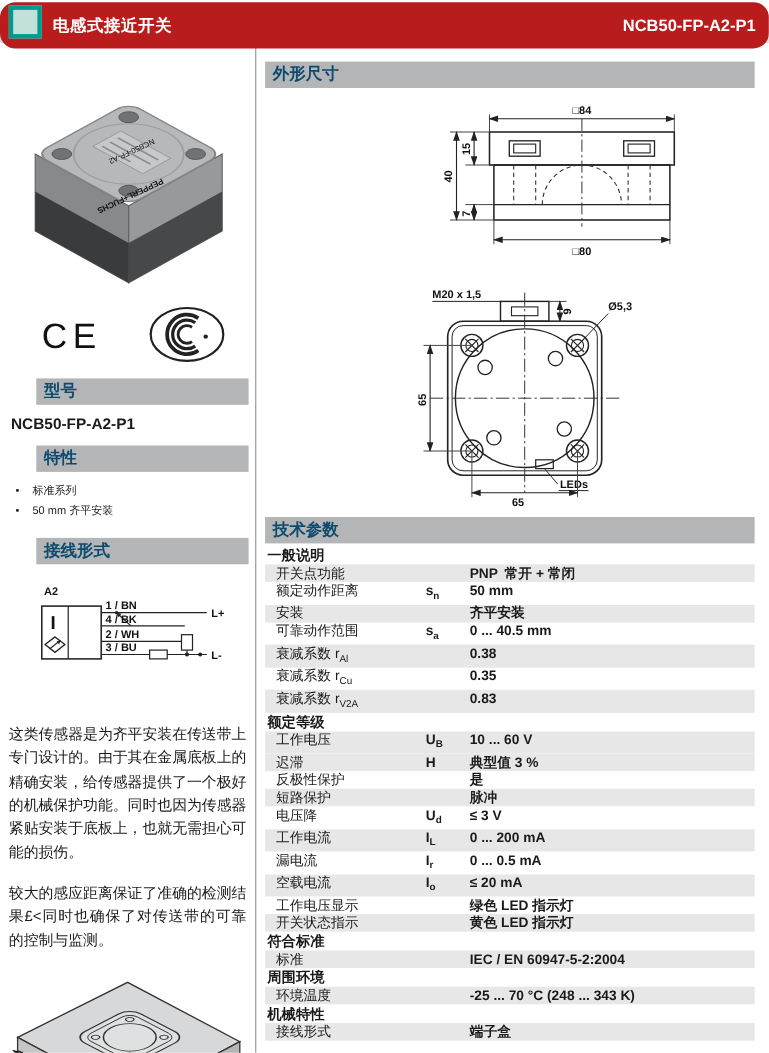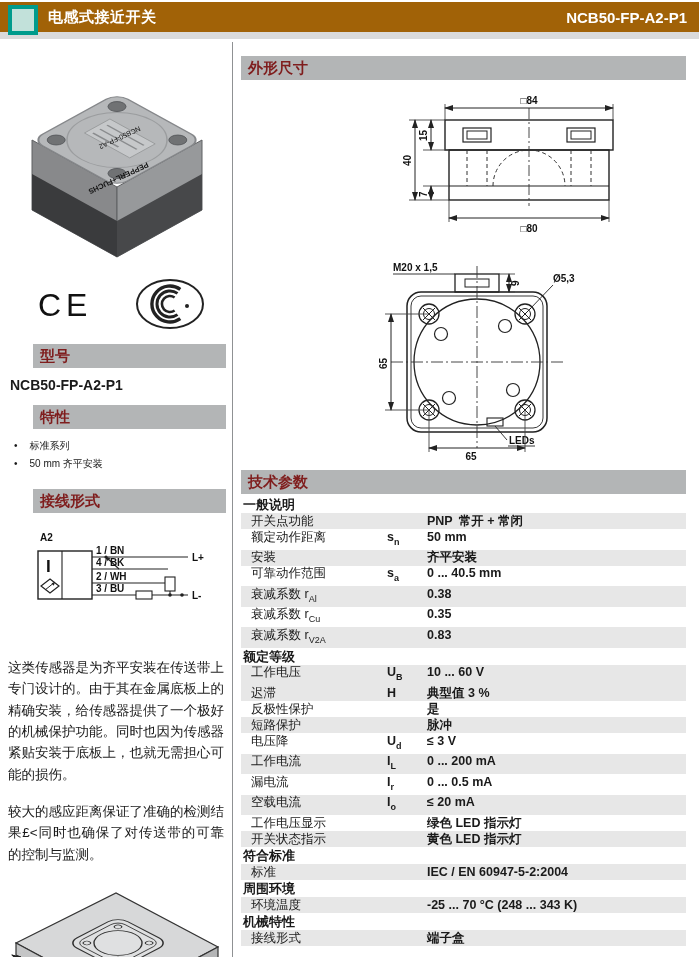--- a/index.html
+++ b/index.html
@@ -2,34 +2,34 @@
 <html><head>
 <meta charset="utf-8">
 <style>
   html,body{margin:0;padding:0;}
   body{
     width:699px;height:957px;position:relative;background:#fff;
     font-family:"Liberation Sans","DejaVu Sans",sans-serif;color:#1a1a1a;
     overflow:hidden;
   }
   
-  .topbar{position:absolute;top:2px;left:0;width:699px;height:30px;background:#a16207;
-    display:flex;align-items:center;z-index:1;}
+  .topbar{position:absolute;top:2px;left:0;width:699px;height:42px;background:#b91c1c;
+    display:flex;align-items:center;z-index:1;border-radius:14px;}
   .topband{position:absolute;top:32px;left:0;width:699px;height:7px;background:#dadada;}
   .chip{position:absolute;top:5px;left:8px;width:30px;height:30px;background:#c2e1da;
     border:4px solid #009b8c;box-sizing:border-box;z-index:2;}
   .topbar .ttl{margin-left:48px;font-size:15px;font-weight:bold;color:#fff;letter-spacing:.5px;}
   .topbar .pn{margin-left:auto;margin-right:12px;font-size:15px;font-weight:bold;color:#fff;}
   
   .columns{position:absolute;top:42px;left:0;width:699px;height:915px;display:flex;}
   .col-left{width:226px;box-sizing:border-box;padding:0 0 0 8px;}
   .divider{width:1px;background:#8f9193;margin-left:6px;}
   .col-right{flex:1;box-sizing:border-box;padding:14px 13px 0 8px;}
   
-  .bar{background:#b3b5b6;color:#7f1d1d;font-weight:bold;font-size:15px;
+  .bar{background:#b3b5b6;color:#0c4a6e;font-weight:bold;font-size:15px;
     padding:3px 7px;line-height:18px;}
   .col-left .bar{margin-right:0;margin-left:25px;}
   
   .photo{display:block;margin:12px auto 0 auto;}
   .marks{display:flex;align-items:center;gap:36px;margin:6px 0 14px 28px;}
   .model-val{font-weight:bold;font-size:14px;padding:9px 2px 12px 2px;}
   ul.features{list-style:none;margin:8px 0 16px 0;padding:0 0 0 6px;font-size:10px;}
   ul.features li{padding:2px 0;}
   ul.features li::before{content:"\2022";margin-right:12px;}
   .wiring{display:block;margin:14px 0 10px 10px;}

